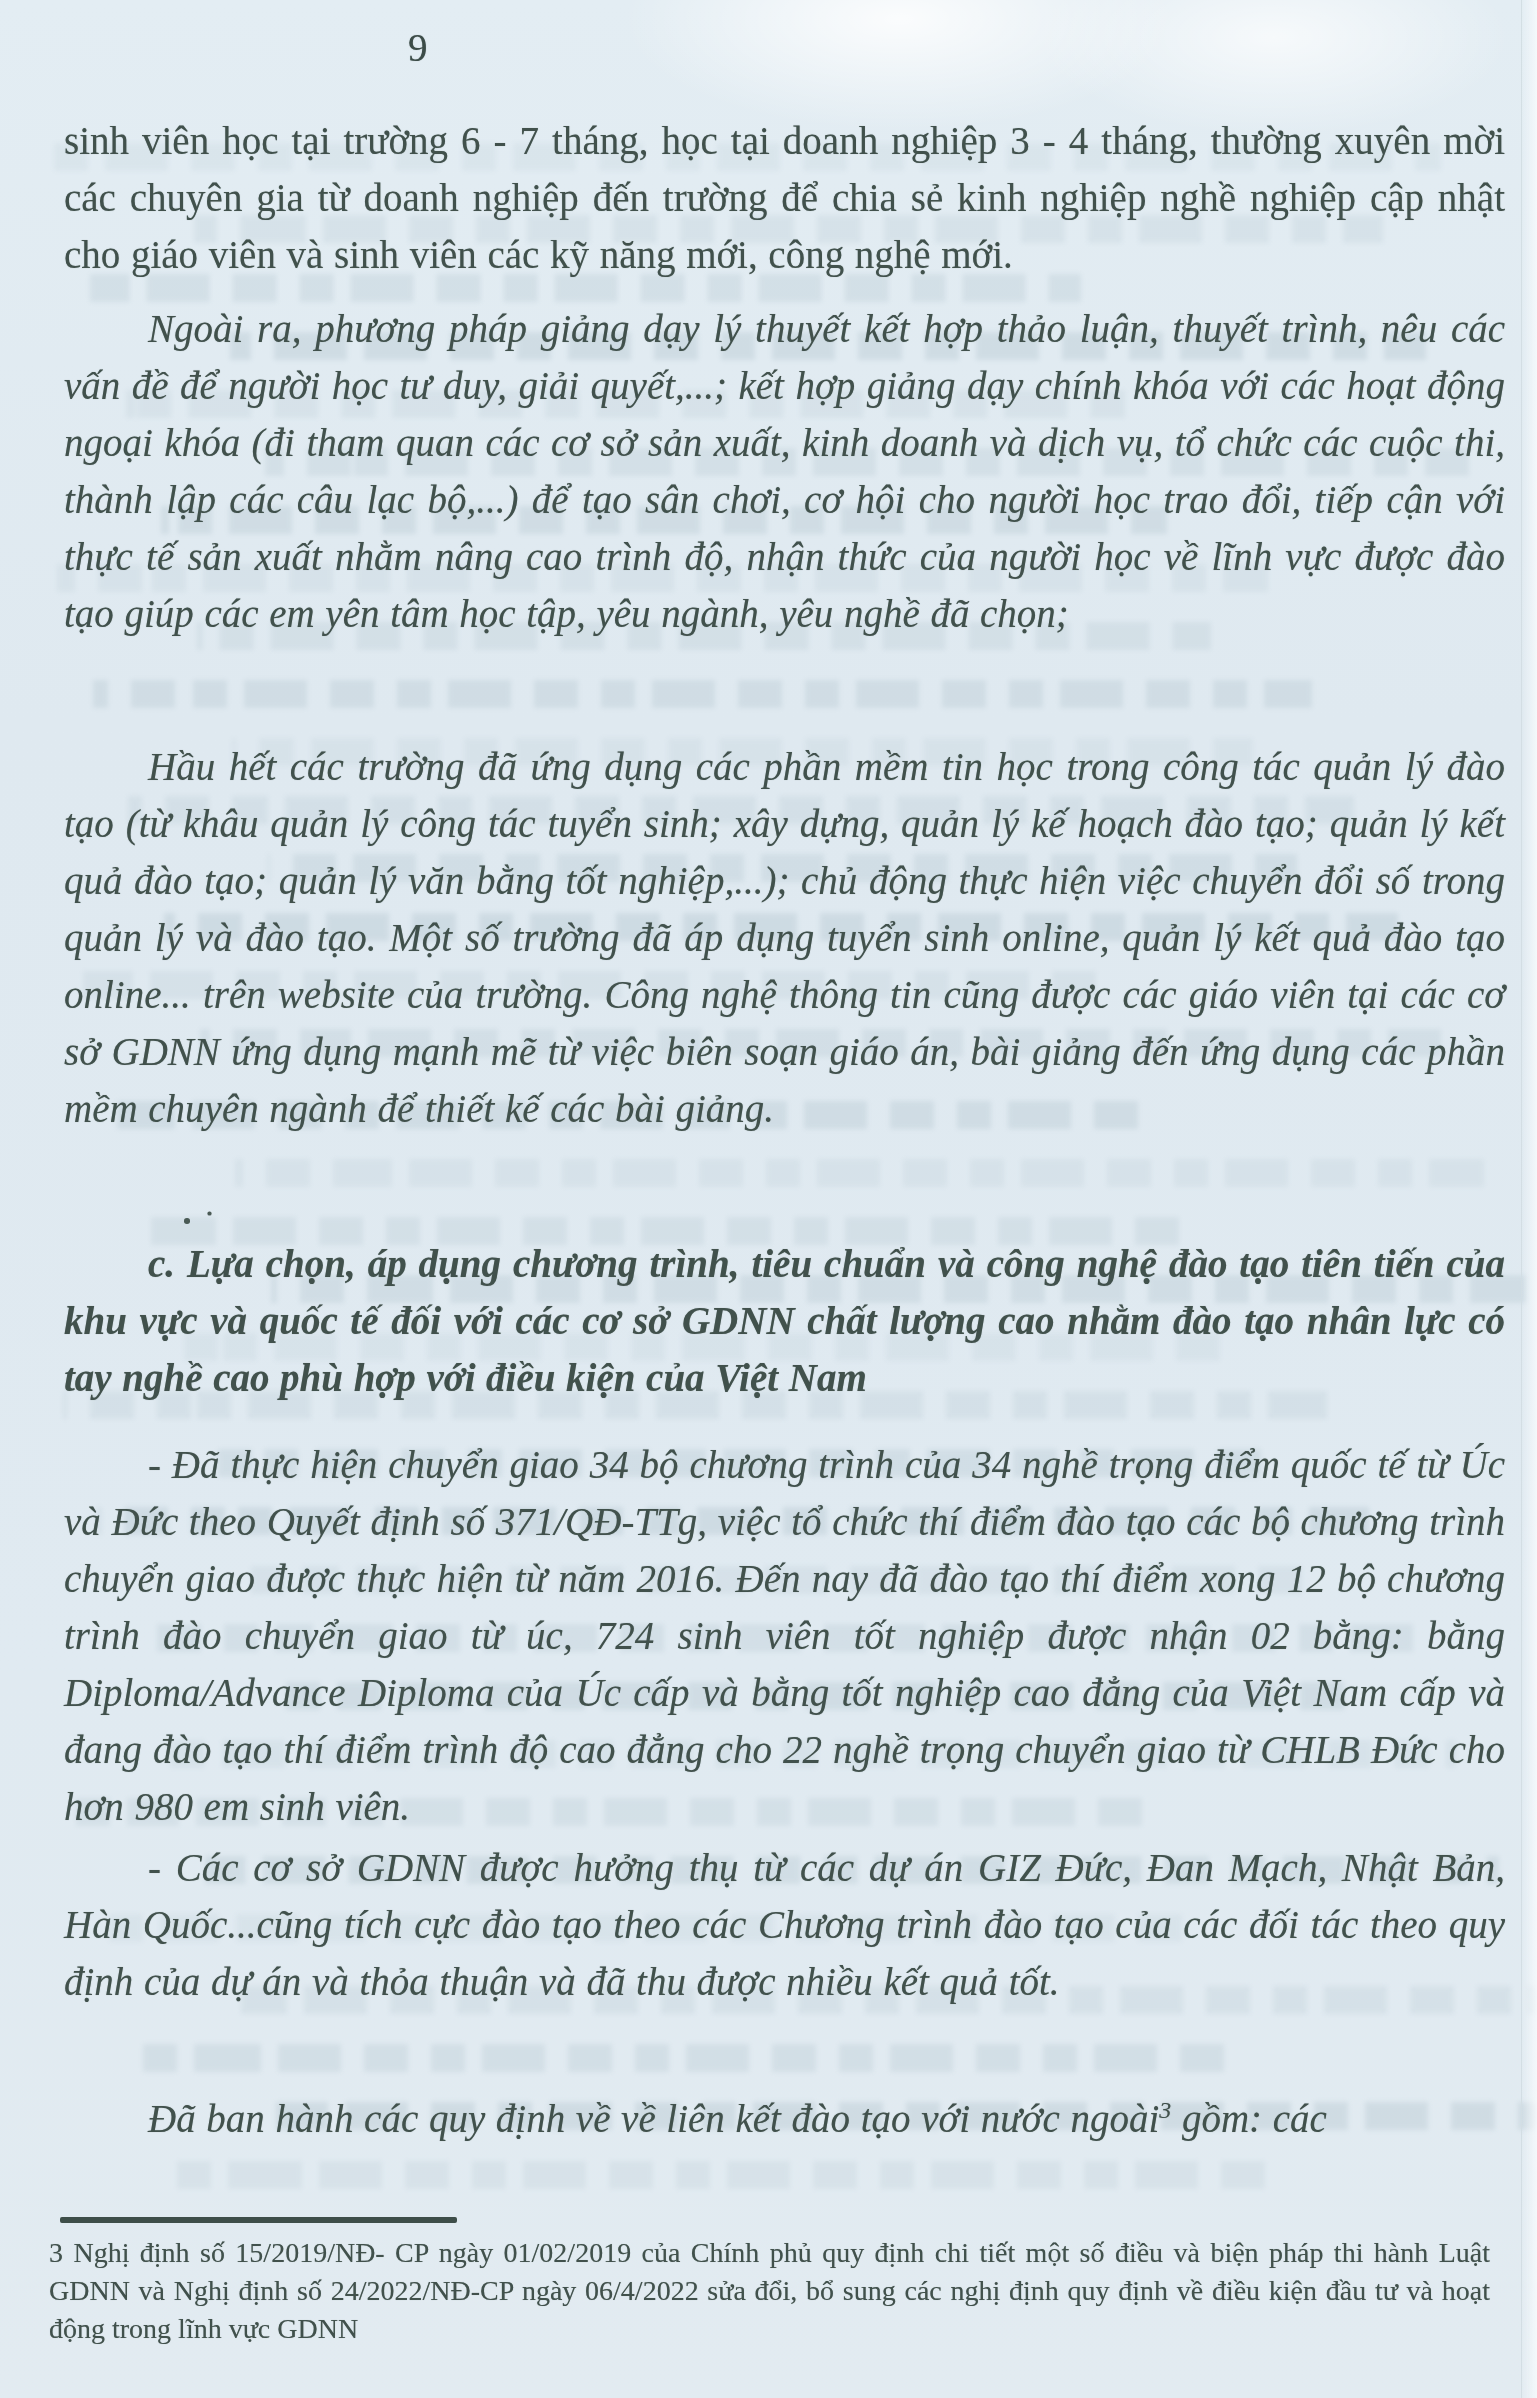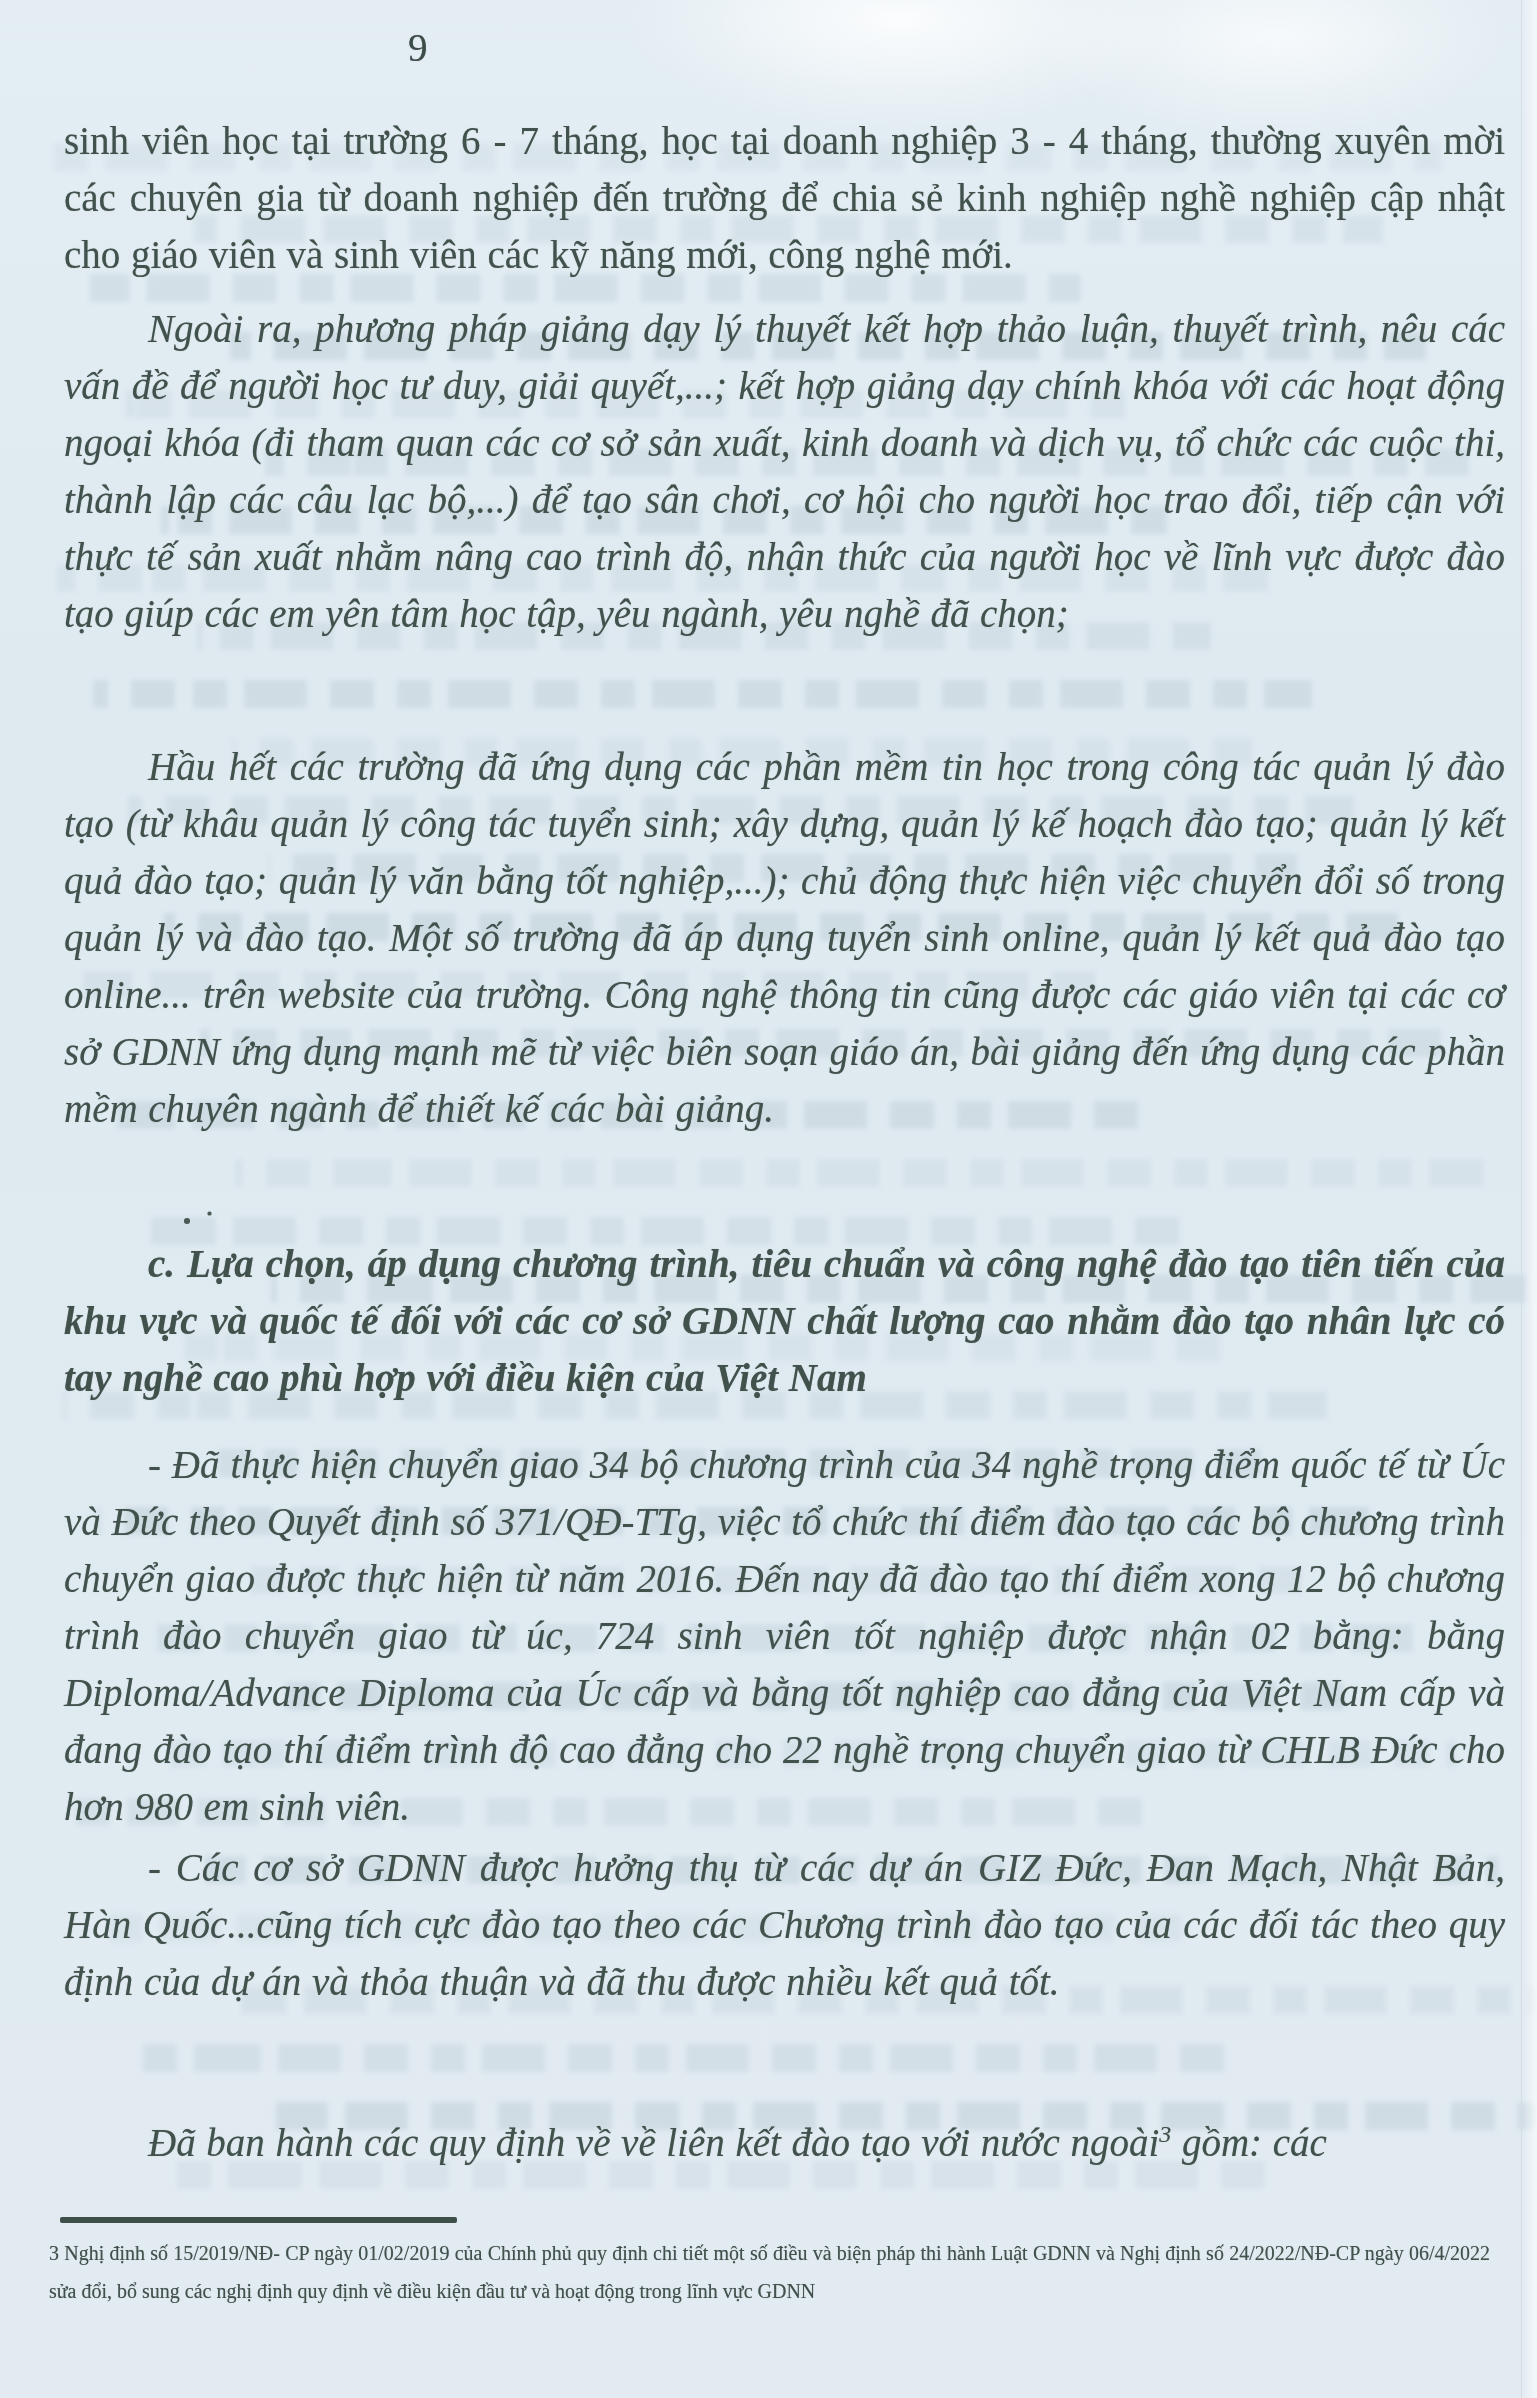--- a/index.html
+++ b/index.html
@@ -38,21 +38,21 @@
     font-size:39px;line-height:43px;color:#3c4c48;
     text-shadow:0 0 0.9px rgba(62,80,74,.45);
   }
   sup.fn-ref{font-size:24px;line-height:0;vertical-align:super;}
   .fn-rule{
     position:absolute;left:60px;top:2217px;width:397px;height:5.6px;z-index:3;
     background:#3e4e49;border-radius:1.9px;
   }
   .footnote{
     position:absolute;left:49px;top:2234px;width:1441px;z-index:3;margin:0;
-    font-size:20px;line-height:38px;text-align:justify;
+    font-size:28px;line-height:38px;text-align:justify;
     text-shadow:0 0 0.7px rgba(62,80,74,.45);
   }
   .speck{
     position:absolute;left:184px;top:1218px;width:5.6px;height:5.6px;z-index:3;
     background:#4a5a55;border-radius:50%;
     box-shadow:22.5px -7.5px 0 -0.9px #4a5a55;
   }
   .edge-right{
     position:absolute;top:0;right:0;width:15px;height:100%;z-index:4;
     background:linear-gradient(90deg,rgba(244,249,251,0),rgba(246,250,252,.9));
@@ -112,21 +112,21 @@
 
   <span class="speck"></span>
 
   <p class="txt indent heading" style="top:1235px;">c. Lựa chọn, áp dụng chương trình, tiêu chuẩn và công nghệ đào tạo tiên tiến của khu vực và quốc tế đối với các cơ sở GDNN chất lượng cao nhằm đào tạo nhân lực có tay nghề cao phù hợp với điều kiện của Việt Nam</p>
 
   <p class="txt indent" style="top:1436px;">- Đã thực hiện chuyển giao 34 bộ chương trình của 34 nghề trọng điểm quốc tế từ Úc và Đức theo Quyết định số 371/QĐ-TTg, việc tổ chức thí điểm đào tạo các bộ chương trình chuyển giao được thực hiện từ năm 2016. Đến nay đã đào tạo thí điểm xong 12 bộ chương trình đào chuyển giao từ úc, 724 sinh viên tốt nghiệp được nhận 02 bằng: bằng Diploma/Advance Diploma của Úc cấp và bằng tốt nghiệp cao đẳng của Việt Nam cấp và đang đào tạo thí điểm trình độ cao đẳng cho 22 nghề trọng chuyển giao từ CHLB Đức cho hơn 980 em sinh viên.</p>
 
   <p class="txt indent" style="top:1839px;">- Các cơ sở GDNN được hưởng thụ từ các dự án GIZ Đức, Đan Mạch, Nhật Bản, Hàn Quốc...cũng tích cực đào tạo theo các Chương trình đào tạo của các đối tác theo quy định của dự án và thỏa thuận và đã thu được nhiều kết quả tốt.</p>
 
 
-  <p class="txt indent" style="top:2090px;margin-top:24px;"><span>Đã ban hành các quy định về về liên kết đào tạo với nước ngoài</span><sup class="fn-ref">3</sup><span> gồm: các</span></p>
+  <p class="txt indent" style="top:2090px;"><span>Đã ban hành các quy định về về liên kết đào tạo với nước ngoài</span><sup class="fn-ref">3</sup><span> gồm: các</span></p>
 
   <div class="fn-rule"></div>
 
   <p class="footnote">3 Nghị định số 15/2019/NĐ- CP ngày 01/02/2019 của Chính phủ quy định chi tiết một số điều và biện pháp thi hành Luật GDNN và Nghị định số 24/2022/NĐ-CP ngày 06/4/2022 sửa đổi, bổ sung các nghị định quy định về điều kiện đầu tư và hoạt động trong lĩnh vực GDNN</p>
 
   <div class="edge-right"></div>
 
 </div>
 
 

